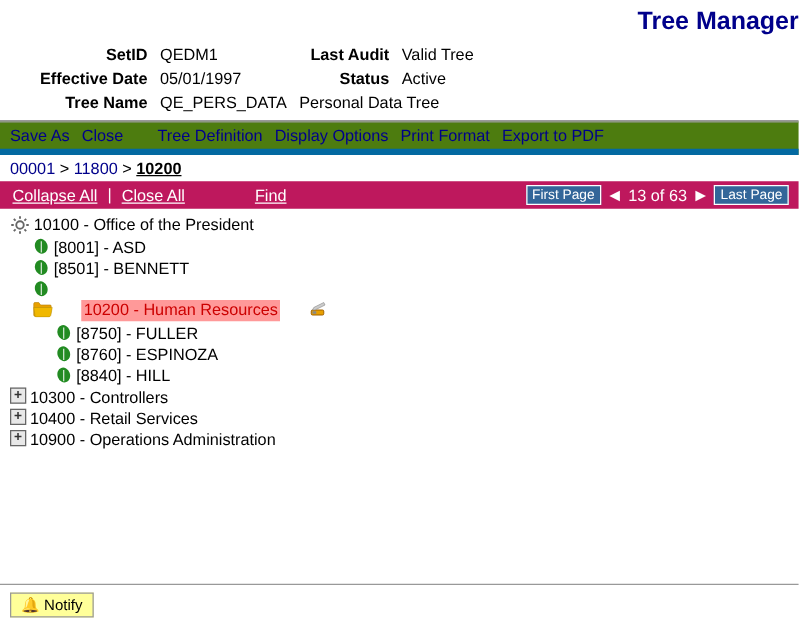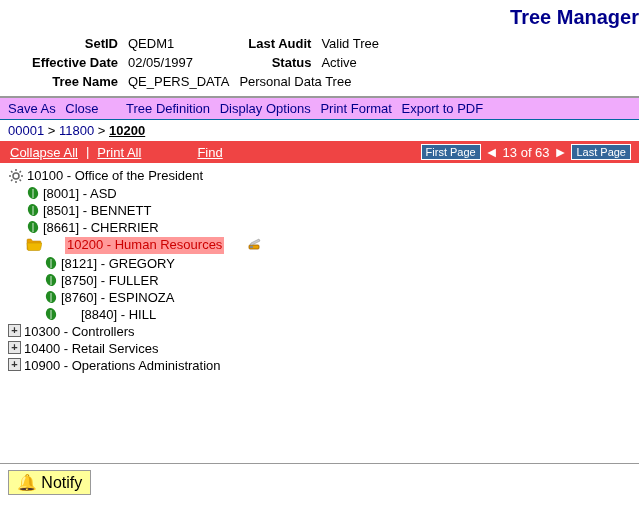--- a/index.html
+++ b/index.html
@@ -20,40 +20,40 @@
     }
     .info-table td {
       font-size: 13px;
       padding: 1px 4px;
     }
     .info-label { font-weight: bold; text-align: right; color: #000; }
     .info-value { color: #000; }
 
     .menu-bar {
       border-top: 1px solid #999;
-      border-bottom: 1px solid #0369a1;
+      border-bottom: 5px solid #0369a1;
       padding: 3px 8px;
-      background: #f0abfc;
+      background: #4d7c0f;
     }
     .menu-bar a {
       color: #00008B;
       text-decoration: none;
       font-size: 13px;
       margin-right: 6px;
     }
 
     .breadcrumb {
       padding: 3px 8px;
       font-size: 13px;
     }
     .breadcrumb a { color: #00008B; text-decoration: none; text-align: center; }
     .breadcrumb-current { font-weight: bold; color: #000; text-decoration: underline; }
 
     .toolbar {
-      background: #ef4444;
+      background: #be185d;
       color: #fff;
       display: flex;
       padding: 3px 8px;
       justify-content: space-between;
     }
     .toolbar-left { display: flex; gap: 6px; }
     .toolbar-btn {
       background: none;
       border: none;
       color: #fff;
@@ -96,21 +96,21 @@
       font-size: 13px;
       white-space: nowrap;
     }
 
     .notify-btn {
       display: inline-block;
       margin: 6px 8px;
       padding: 2px 8px;
       background: #FFFF99;
       border: 1px solid #999;
-      font-size: 16px;
+      font-size: 12px;
       cursor: pointer;
       color: #000;
     }
 
     .divider-line {
       border-top: 1px solid #999;
       margin: 0;
     }
   </style>
 </head>
@@ -125,21 +125,21 @@
 <table class="info-table">
   <tbody>
       <tr>
     <td class="info-label" style="width:110px;">SetID</td>
     <td class="info-value" style="width:90px;">QEDM1</td>
     <td class="info-label" style="width:80px;">Last Audit</td>
     <td class="info-value">Valid Tree</td>
   </tr>
   <tr>
     <td class="info-label">Effective Date</td>
-    <td class="info-value">02/05/1997</td>
+    <td class="info-value">05/01/1997</td>
     <td class="info-label">Status</td>
     <td class="info-value">Active</td>
   </tr>
   <tr>
     <td class="info-label">Tree Name</td>
     <td class="info-value">QE_PERS_DATA</td>
     <td colspan="2" class="info-value">Personal Data Tree</td>
   </tr>
 </tbody>
   </table>
@@ -164,21 +164,21 @@
   <a href="#">11800</a>
   <span> &gt;</span>
   <span class="breadcrumb-current">10200</span>
 </div>
 
 
 <div class="toolbar">
   <div class="toolbar-left">
     <button class="toolbar-btn">Collapse All</button>
     <span style="color:#fff;">|</span>
-    <button class="toolbar-btn">Print All</button>
+    <button class="toolbar-btn">Close All</button>
     <span style="margin-left:40px;"></span>
     <button class="toolbar-find">Find</button>
   </div>
   <div class="toolbar-right">
     <button class="page-nav-btn">First Page</button>
     <span style="cursor:pointer;color:#fff;font-size:14px;">◄</span>
     <span>13 of 63</span>
     <span style="cursor:pointer;color:#fff;font-size:14px;">►</span>
     <button class="page-nav-btn">Last Page</button>
   </div>
@@ -205,56 +205,48 @@
       <ellipse cx="7" cy="7" rx="5" ry="6" fill="#228B22" transform="rotate(-20,7,7)"></ellipse>
       <line x1="7" y1="12" x2="7" y2="3" stroke="#fff" stroke-width="0.8"></line>
     </svg></span>
       <span>[8501] - BENNETT</span>
     </div>
     <div class="tree-node" style="margin-left: 18px;">
       <span style="display: inline-block; width: 14px; height: 14px; margin-right: 3px; flex-shrink: 0;"><svg width="14" height="14" viewBox="0 0 14 14">
       <ellipse cx="7" cy="7" rx="5" ry="6" fill="#228B22" transform="rotate(-20,7,7)"></ellipse>
       <line x1="7" y1="12" x2="7" y2="3" stroke="#fff" stroke-width="0.8"></line>
     </svg></span>
-      <span>[8661] - CHERRIER</span>
     </div>
     <div class="tree-node" style="margin-left: 18px; gap: 20px;">
       <span style="display: inline-block; width: 16px; height: 14px; margin-right: 3px; flex-shrink: 0;"><svg width="16" height="14" viewBox="0 0 16 14">
       <path d="M1 3 Q1 2 2 2 L5 2 L6.5 4 L14 4 Q15 4 15 5 L13 12 Q13 13 12 13 L2 13 Q1 13 1 12 Z" fill="#E8A000" stroke="#B8800A" stroke-width="0.5"></path>
       <path d="M1 6 L2 13 Q2 13.5 3 13.5 L13 13.5 Q14 13.5 14.5 12.5 L16 6 Z" fill="#F0B800" stroke="#B8900A" stroke-width="0.5"></path>
     </svg></span>
       <span style="background-color: rgb(255, 153, 153); color: rgb(204, 0, 0); padding: 0px 2px;">10200 - Human Resources</span>
       <span style="margin-left: 4px; color: rgb(102, 102, 102); font-size: 12px; cursor: pointer;"><svg width="14" height="14" viewBox="0 0 14 14">
       <rect x="1" y="8" width="10" height="4" rx="1" fill="#E8A000" stroke="#A06000" stroke-width="0.8"></rect>
       <rect x="2" y="9" width="3" height="2" fill="#888"></rect>
       <path d="M11 2 L12 4 L4 8 L2 8 L3 6 Z" fill="#ccc" stroke="#888" stroke-width="0.5"></path>
     </svg></span>
     </div>
     <div class="tree-node" style="margin-left: 36px;">
       <span style="display: inline-block; width: 14px; height: 14px; margin-right: 3px; flex-shrink: 0;"><svg width="14" height="14" viewBox="0 0 14 14">
       <ellipse cx="7" cy="7" rx="5" ry="6" fill="#228B22" transform="rotate(-20,7,7)"></ellipse>
       <line x1="7" y1="12" x2="7" y2="3" stroke="#fff" stroke-width="0.8"></line>
     </svg></span>
-      <span>[8121] - GREGORY</span>
+      <span>[8750] - FULLER</span>
     </div>
     <div class="tree-node" style="margin-left: 36px;">
       <span style="display: inline-block; width: 14px; height: 14px; margin-right: 3px; flex-shrink: 0;"><svg width="14" height="14" viewBox="0 0 14 14">
       <ellipse cx="7" cy="7" rx="5" ry="6" fill="#228B22" transform="rotate(-20,7,7)"></ellipse>
       <line x1="7" y1="12" x2="7" y2="3" stroke="#fff" stroke-width="0.8"></line>
     </svg></span>
-      <span>[8750] - FULLER</span>
+      <span>[8760] - ESPINOZA</span>
     </div>
     <div class="tree-node" style="margin-left: 36px;">
-      <span style="display: inline-block; width: 14px; height: 14px; margin-right: 3px; flex-shrink: 0;"><svg width="14" height="14" viewBox="0 0 14 14">
-      <ellipse cx="7" cy="7" rx="5" ry="6" fill="#228B22" transform="rotate(-20,7,7)"></ellipse>
-      <line x1="7" y1="12" x2="7" y2="3" stroke="#fff" stroke-width="0.8"></line>
-    </svg></span>
-      <span>[8760] - ESPINOZA</span>
-    </div>
-    <div class="tree-node" style="margin-left: 36px; gap: 20px;">
       <span style="display: inline-block; width: 14px; height: 14px; margin-right: 3px; flex-shrink: 0;"><svg width="14" height="14" viewBox="0 0 14 14">
       <ellipse cx="7" cy="7" rx="5" ry="6" fill="#228B22" transform="rotate(-20,7,7)"></ellipse>
       <line x1="7" y1="12" x2="7" y2="3" stroke="#fff" stroke-width="0.8"></line>
     </svg></span>
       <span>[8840] - HILL</span>
     </div>
     <div class="tree-node" style="margin-left: 0px;">
       <span style="display: inline-block; width: 13px; height: 13px; border: 1px solid rgb(102, 102, 102); margin-right: 3px; flex-shrink: 0; text-align: center; line-height: 11px; font-size: 11px; font-weight: bold; color: rgb(51, 51, 51); background: rgb(232, 232, 232); cursor: pointer;">+</span>
       <span>10300 - Controllers</span>
     </div>

